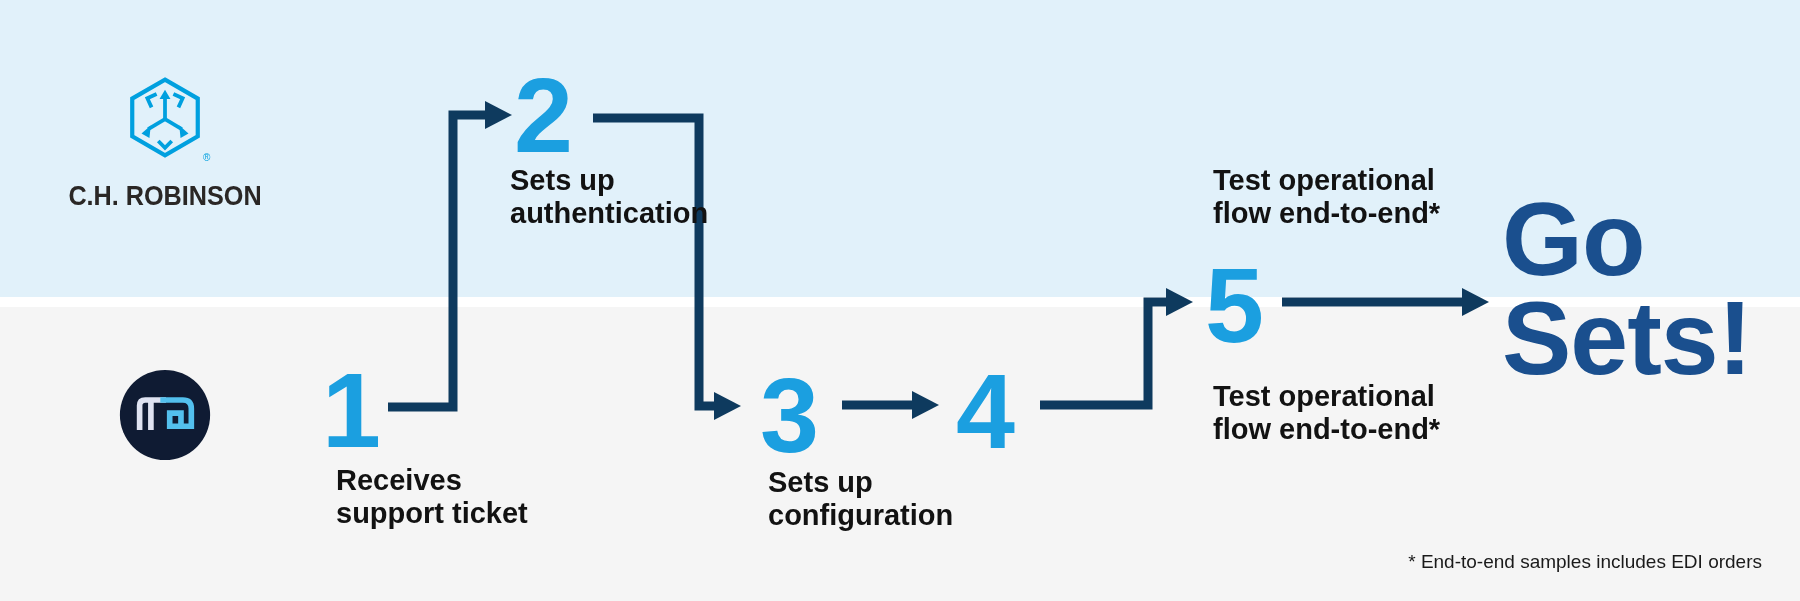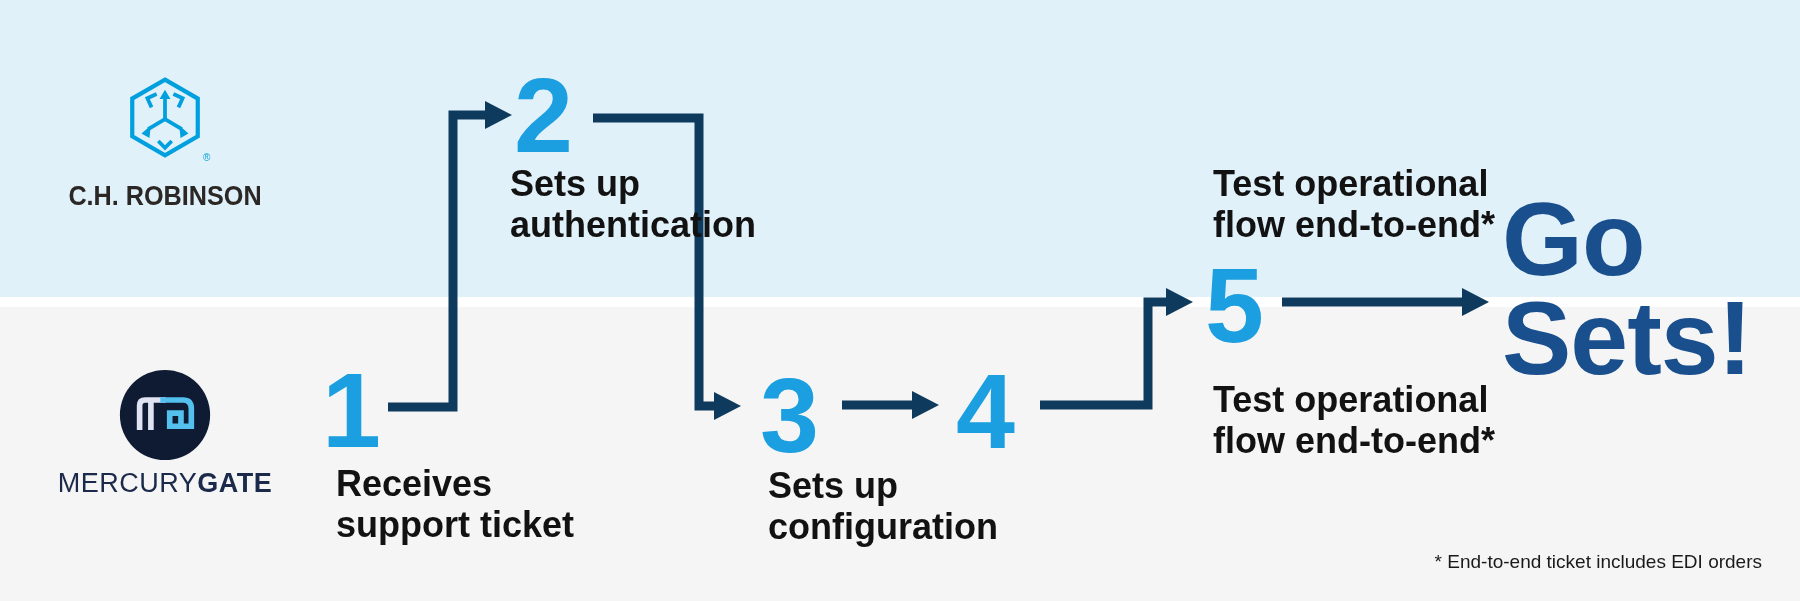--- a/index.html
+++ b/index.html
@@ -11,21 +11,21 @@
   .band-bottom { position:absolute; left:0; top:307px; width:1800px; height:294px; background:#f5f5f5; }
   .lane-divider{ position:absolute; left:0; top:297px; width:1800px; height:10px; background:#ffffff; }
 
   .arrows { position:absolute; left:0; top:0; width:1800px; height:601px; }
 
   .step-number {
     position:absolute; font-size:106px; font-weight:bold; line-height:1;
     color:#1b9fe0; letter-spacing:-2px;
   }
   .step-label {
-    position:absolute; font-size:36px; font-weight:bold; line-height:1.13;
+    position:absolute; font-size:29px; font-weight:bold; line-height:1.13;
     color:#121212; white-space:pre-line;
   }
   .go-live {
     position:absolute; left:1502px; top:190px; font-size:104px; font-weight:bold;
     line-height:0.95; color:#1a4f8e; white-space:pre-line; letter-spacing:-1px;
   }
   .footnote {
     position:absolute; right:38px; top:551px; font-size:19px; color:#1a1a1a;
   }
 
@@ -72,23 +72,20 @@
   <span class="chr-reg">®</span>
   <div class="chr-name">C.H. ROBINSON</div>
 
   <svg class="mg-logo" width="94" height="94" viewBox="0 0 100 100">
     <circle cx="50" cy="50" r="48" fill="#0f1b33"></circle>
     <g fill="none" stroke-linejoin="miter" stroke-linecap="square">
       <path d="M 23 63 L 23 40 Q 23 34 29 34 L 48 34 M 35 63 L 35 34" stroke="#dfe3f2" stroke-width="6"></path>
       <path d="M 48 34 L 69 34 Q 78 34 78 43 L 78 62 L 55 62 L 55 48 L 67 48 L 67 62" stroke="#53c0ee" stroke-width="6"></path>
     </g>
   </svg>
-  <div class="mg-name">
-    <span class="regular">MERCURY</span><span class="bold">GATE</span>
-  </div>
 
   <svg class="arrows" width="1800" height="601" viewBox="0 0 1800 601">
     <g stroke="#0e3a5e" stroke-width="9" fill="none" stroke-linejoin="miter">
       <path d="M 388 407 L 453 407 L 453 115 L 486 115"></path>
       <path d="M 593 118 L 699 118 L 699 406 L 715 406"></path>
       <path d="M 842 405 L 913 405"></path>
       <path d="M 1040 405 L 1148 405 L 1148 302 L 1167 302"></path>
       <path d="M 1282 302 L 1462 302"></path>
     </g>
     <g fill="#0e3a5e">
@@ -113,15 +110,15 @@
   <div class="step-label" style="left:768px; top:466px;">Sets up
 configuration</div>
   <div class="step-label" style="left:1213px; top:164px;">Test operational
 flow end-to-end*</div>
   <div class="step-label" style="left:1213px; top:380px;">Test operational
 flow end-to-end*</div>
 
   <div class="go-live">Go
 Sets!</div>
 
-  <div class="footnote">* End-to-end ticket includes EDI orders</div>
+  <div class="footnote">* End-to-end samples includes EDI orders</div>
 
 </div>
 
 </body></html>

